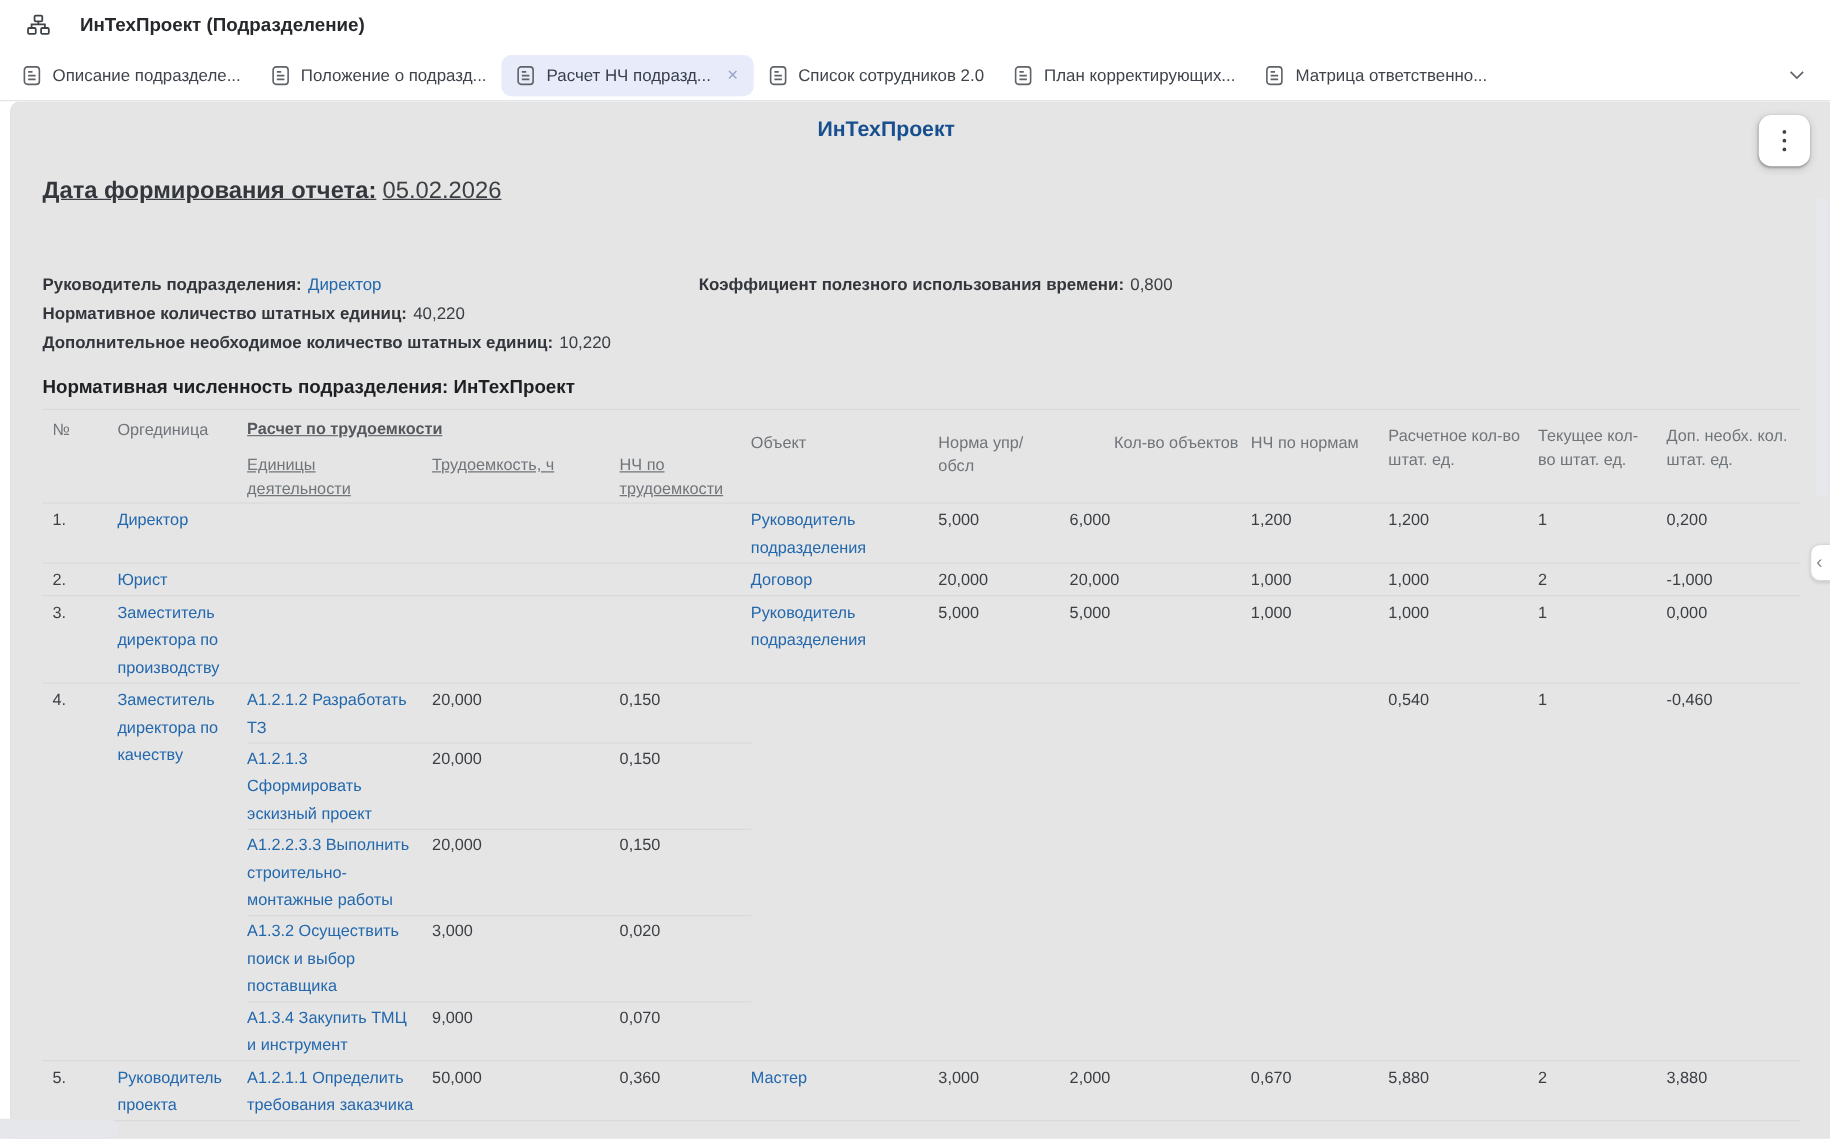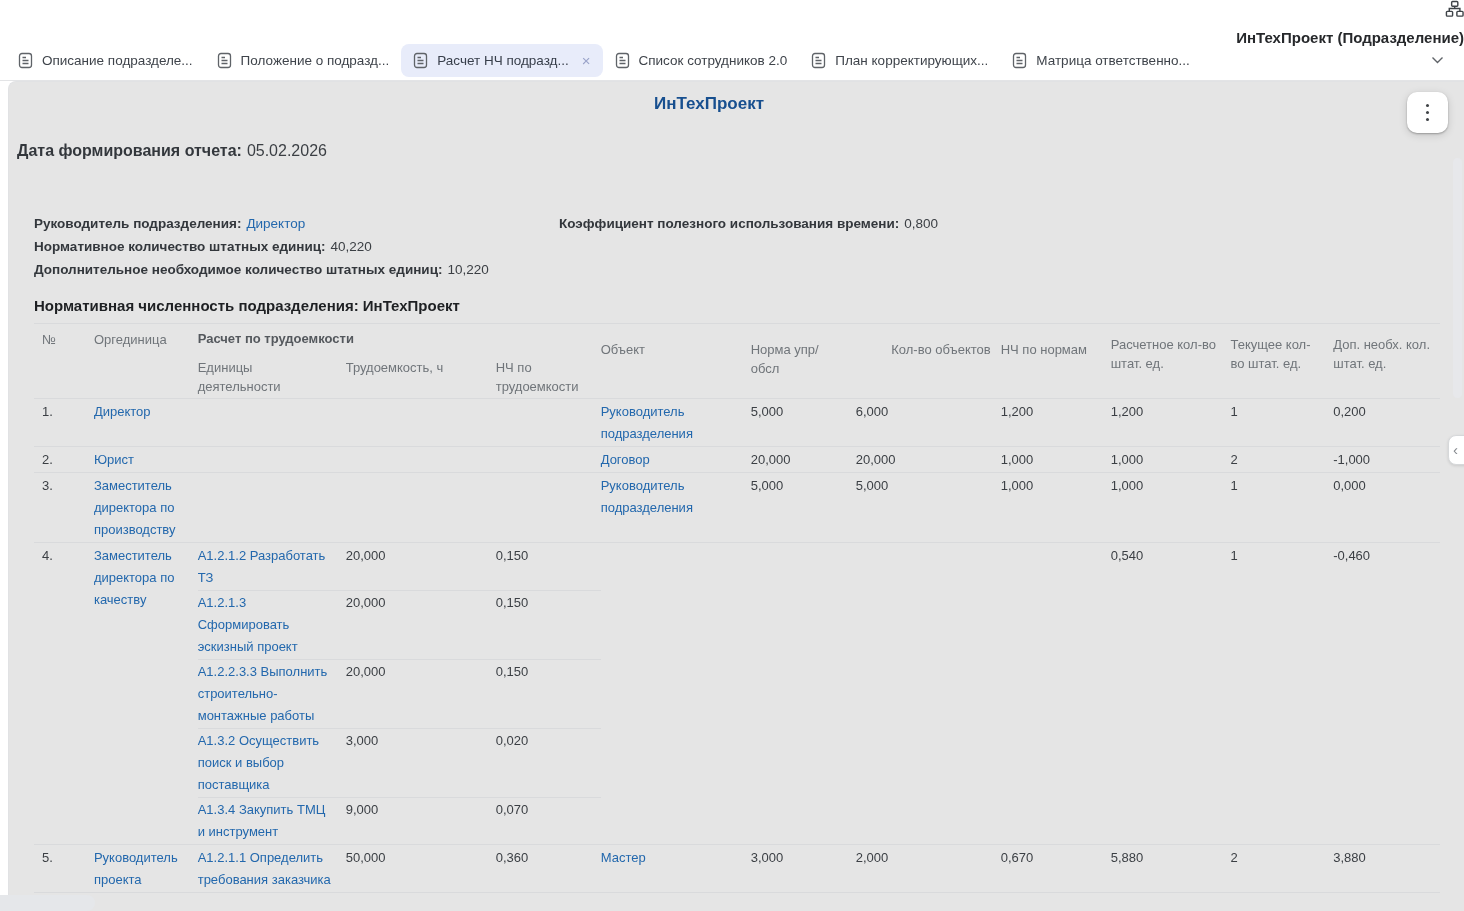--- a/index.html
+++ b/index.html
@@ -1,20 +1,20 @@
 <!DOCTYPE html>
 <html><head>
 <meta charset="utf-8">
 <style>
   * { margin:0; padding:0; box-sizing:border-box; }
   html,body { width:1464px; height:911px; overflow:hidden; background:#fff;
     font-family:"Liberation Sans", sans-serif; color:#3b3f44; }
 
   
-  .topbar { height:40px; display:flex; align-items:flex-end; gap:10px; padding-left:21px;flex-direction:column; }
+  .topbar { height:40px; display:flex; align-items:center; gap:24px; padding-left:21px; }
   .app-icon { color:#3e4348; display:flex; }
   .app-title { font-size:15px; font-weight:700; color:#26282b; }
 
   
   .tabbar { height:41px; display:flex; align-items:center; padding:0 10px 0 6px;
     border-bottom:1px solid #e3e4e6; }
   .tab { display:flex; align-items:center; gap:9px; padding:8px 12px; border-radius:8px;
     font-size:13.5px; color:#3f444b; cursor:pointer; white-space:nowrap; }
   .tab .doc-icon { color:#5f6368; display:flex; }
   .tab.active { background:#e8ecfa; color:#383f4b; }
@@ -26,38 +26,38 @@
     border-left:1px solid #e1e2e4; border-top:1px solid #e1e2e4; border-top-left-radius:8px;
     overflow:hidden; }
   .report-title { width:1400px; padding-top:12px; text-align:center;
     font-size:17px; font-weight:700; color:#174f8f; }
   .kebab { position:absolute; top:10px; right:16px; width:41px; height:41px; border:none;
     border-radius:10px; background:#fff; cursor:pointer;
     box-shadow:0 1px 2px rgba(0,0,0,.28), 0 2px 8px rgba(0,0,0,.14);
     display:flex; flex-direction:column; align-items:center; justify-content:center; gap:3.5px; }
   .kebab i { width:3.5px; height:3.5px; border-radius:50%; background:#3f4246; display:block; }
 
-  .date-line { margin:28px 0 0 8px; font-size:16px; }
+  .date-line { margin:28px 0 0 25px; font-size:19px;text-decoration:underline; }
   .lbl { font-weight:700; color:#33373c; }
   .val { margin-left:5px; }
   .link { color:#2368ad; }
 
   .info-grid { display:flex; margin:52px 0 0 25px; }
   .info-col { width:525px; }
   .info-line { line-height:23px; font-size:13.5px; }
 
   .section-title { margin:16px 0 0 25px; font-size:15px; font-weight:700; color:#1e2023; }
 
   
   .rtable { margin:9px 24px 0 25px; font-size:13px; }
   .thead { display:flex; border-top:1px solid #d9dadc; border-bottom:1px solid #d9dadc;
     padding:6px 0 2px 8px; color:#70757a; }
   .hc { padding-right:10px; line-height:19px; }
   .h-num { width:52px; } .h-org { width:104px; }
-  .hg-labor { width:403px; } .hg-norms { width:510px; }
+  .hg-labor { width:403px;text-decoration:underline; } .hg-norms { width:510px; }
   .hg-label { font-weight:700; color:#54585d; line-height:18px; }
   .hg-cols { display:flex; margin-top:10px; }
   .w-act { width:148px; } .w-hours { width:150px; } .w-hcl { width:105px; }
   .w-obj { width:150px; } .w-norm { width:105px; } .w-cnt { width:145px;text-align:right; } .w-hcn { width:110px; }
   .h-calc { width:120px; padding-top:5px; } .h-cur { width:103px; padding-top:5px; }
   .h-add { width:107px; padding-top:5px; }
 
   .trow { display:flex; padding-left:8px; border-bottom:1px solid #d9dadc; }
   .c { padding:2px 10px 1px 0; line-height:22px; }
   .c-num { width:52px; } .c-org { width:104px; }

